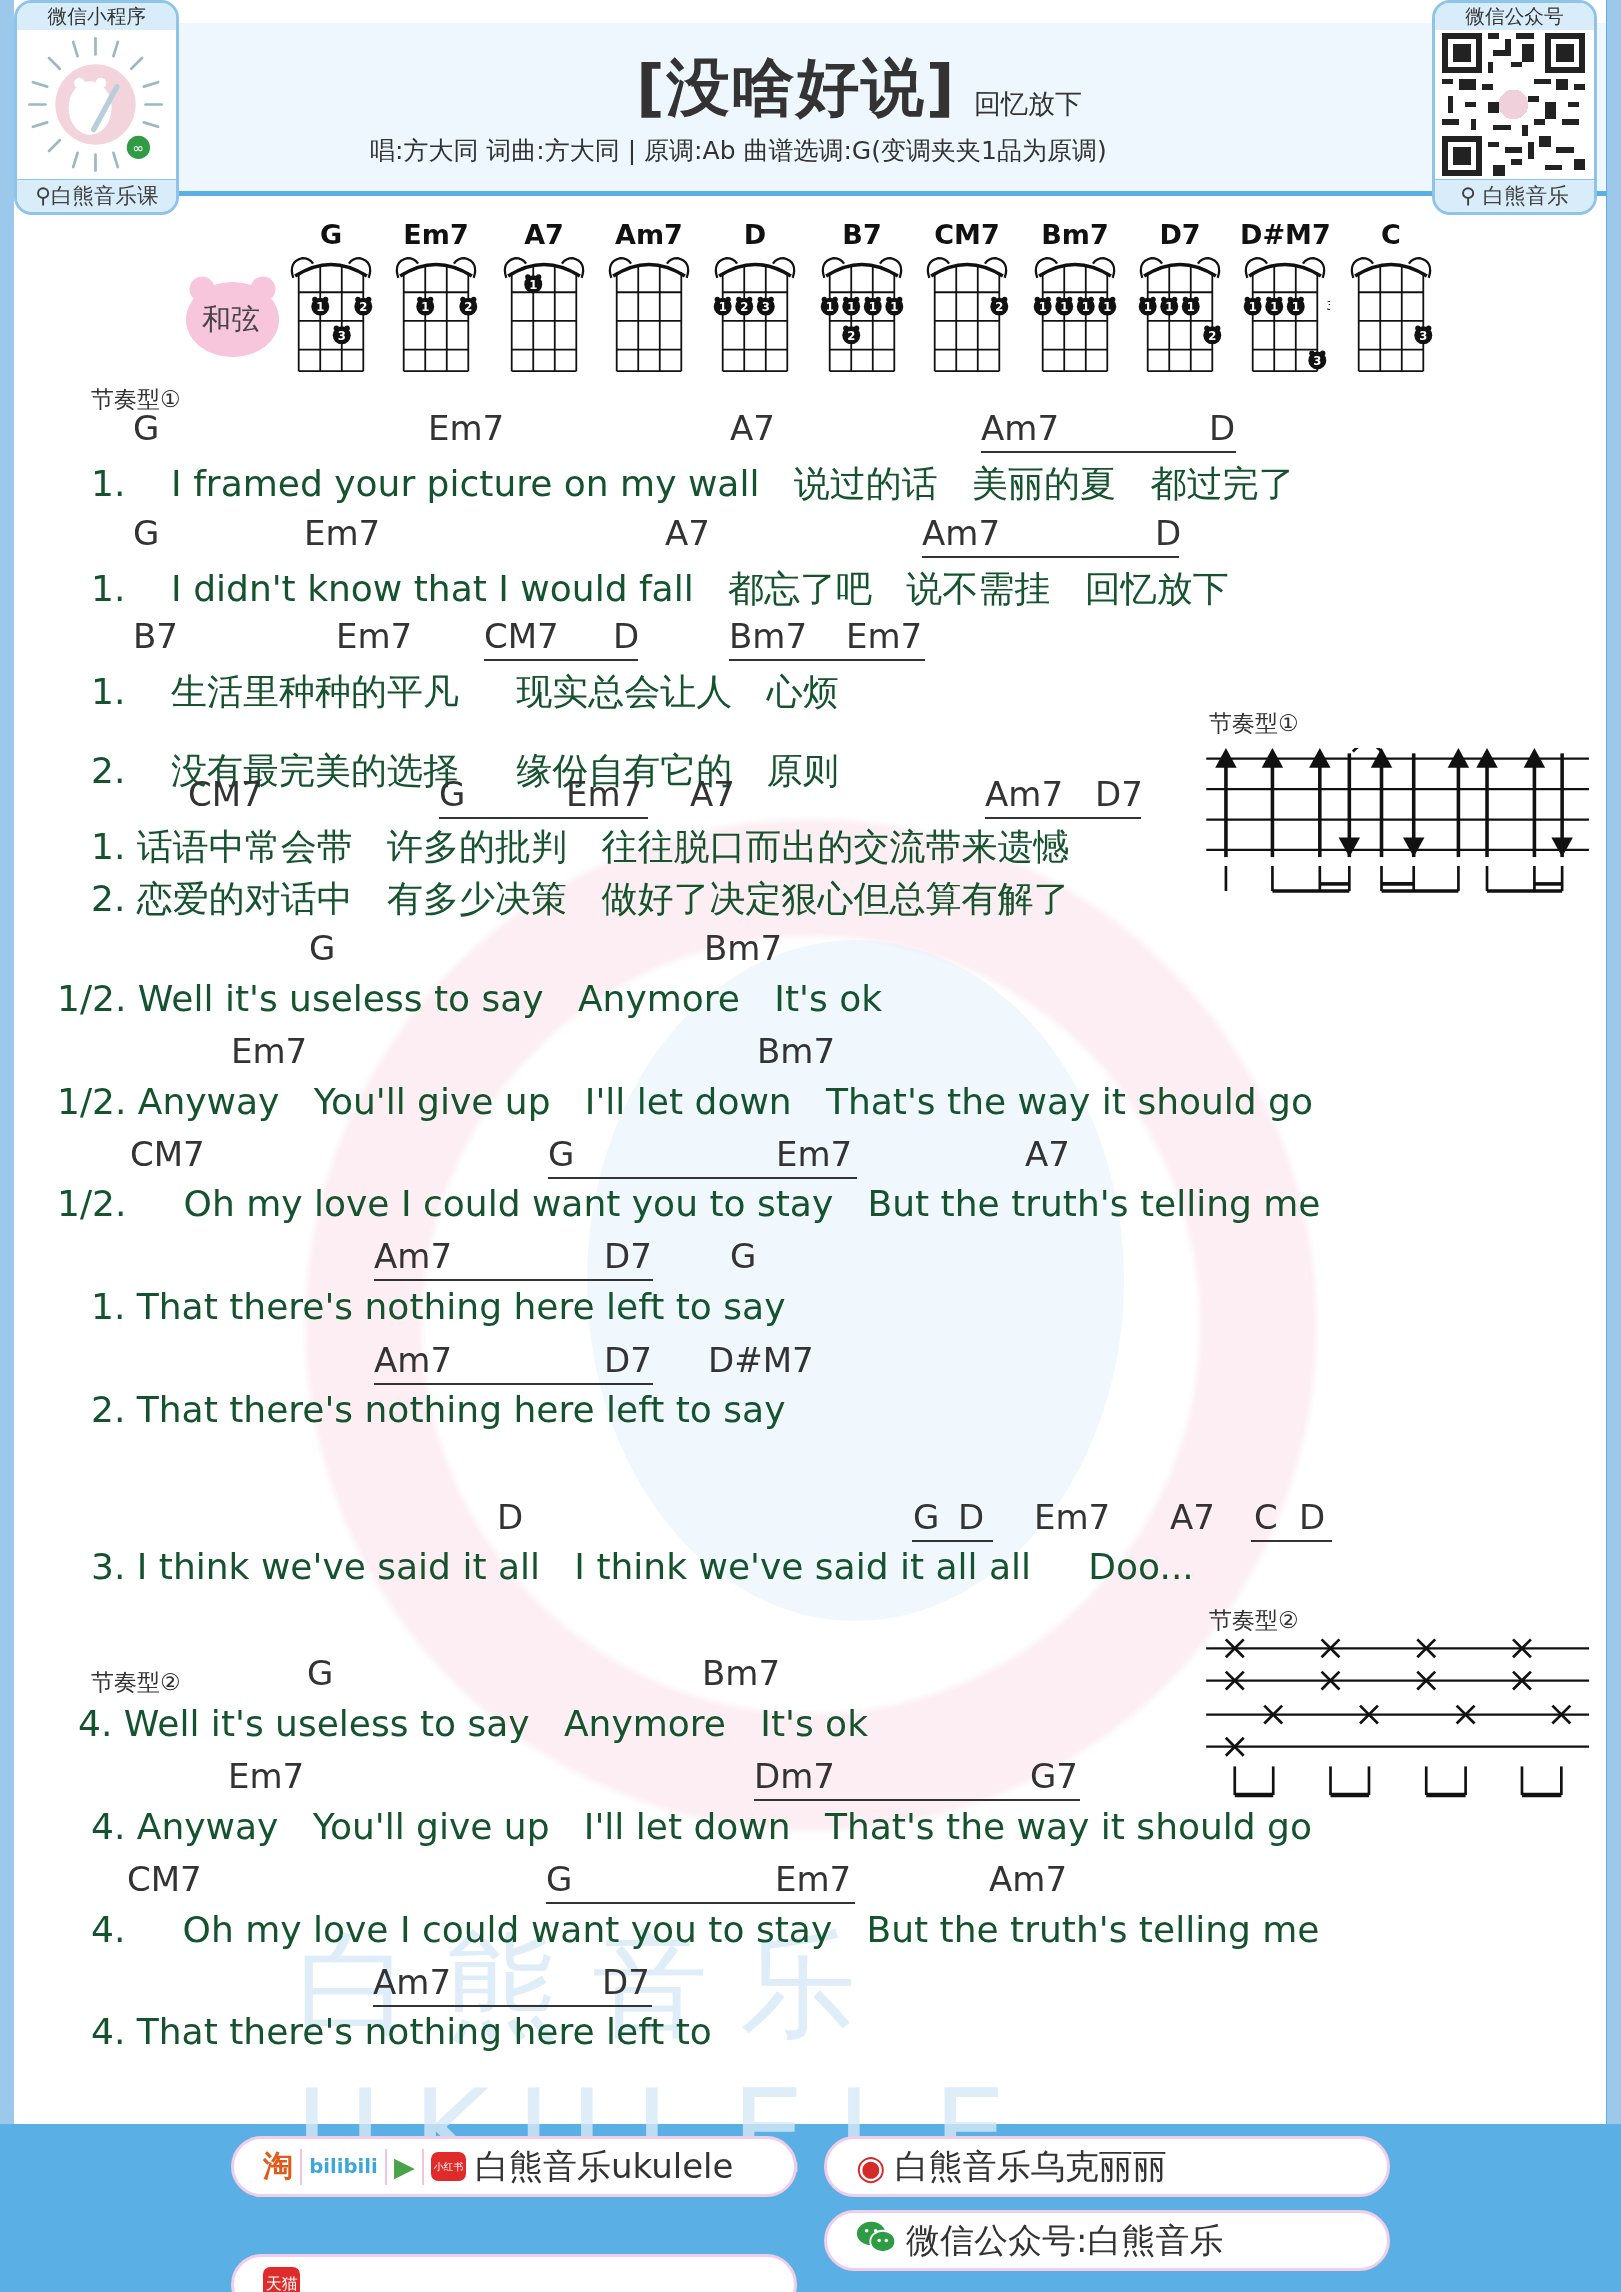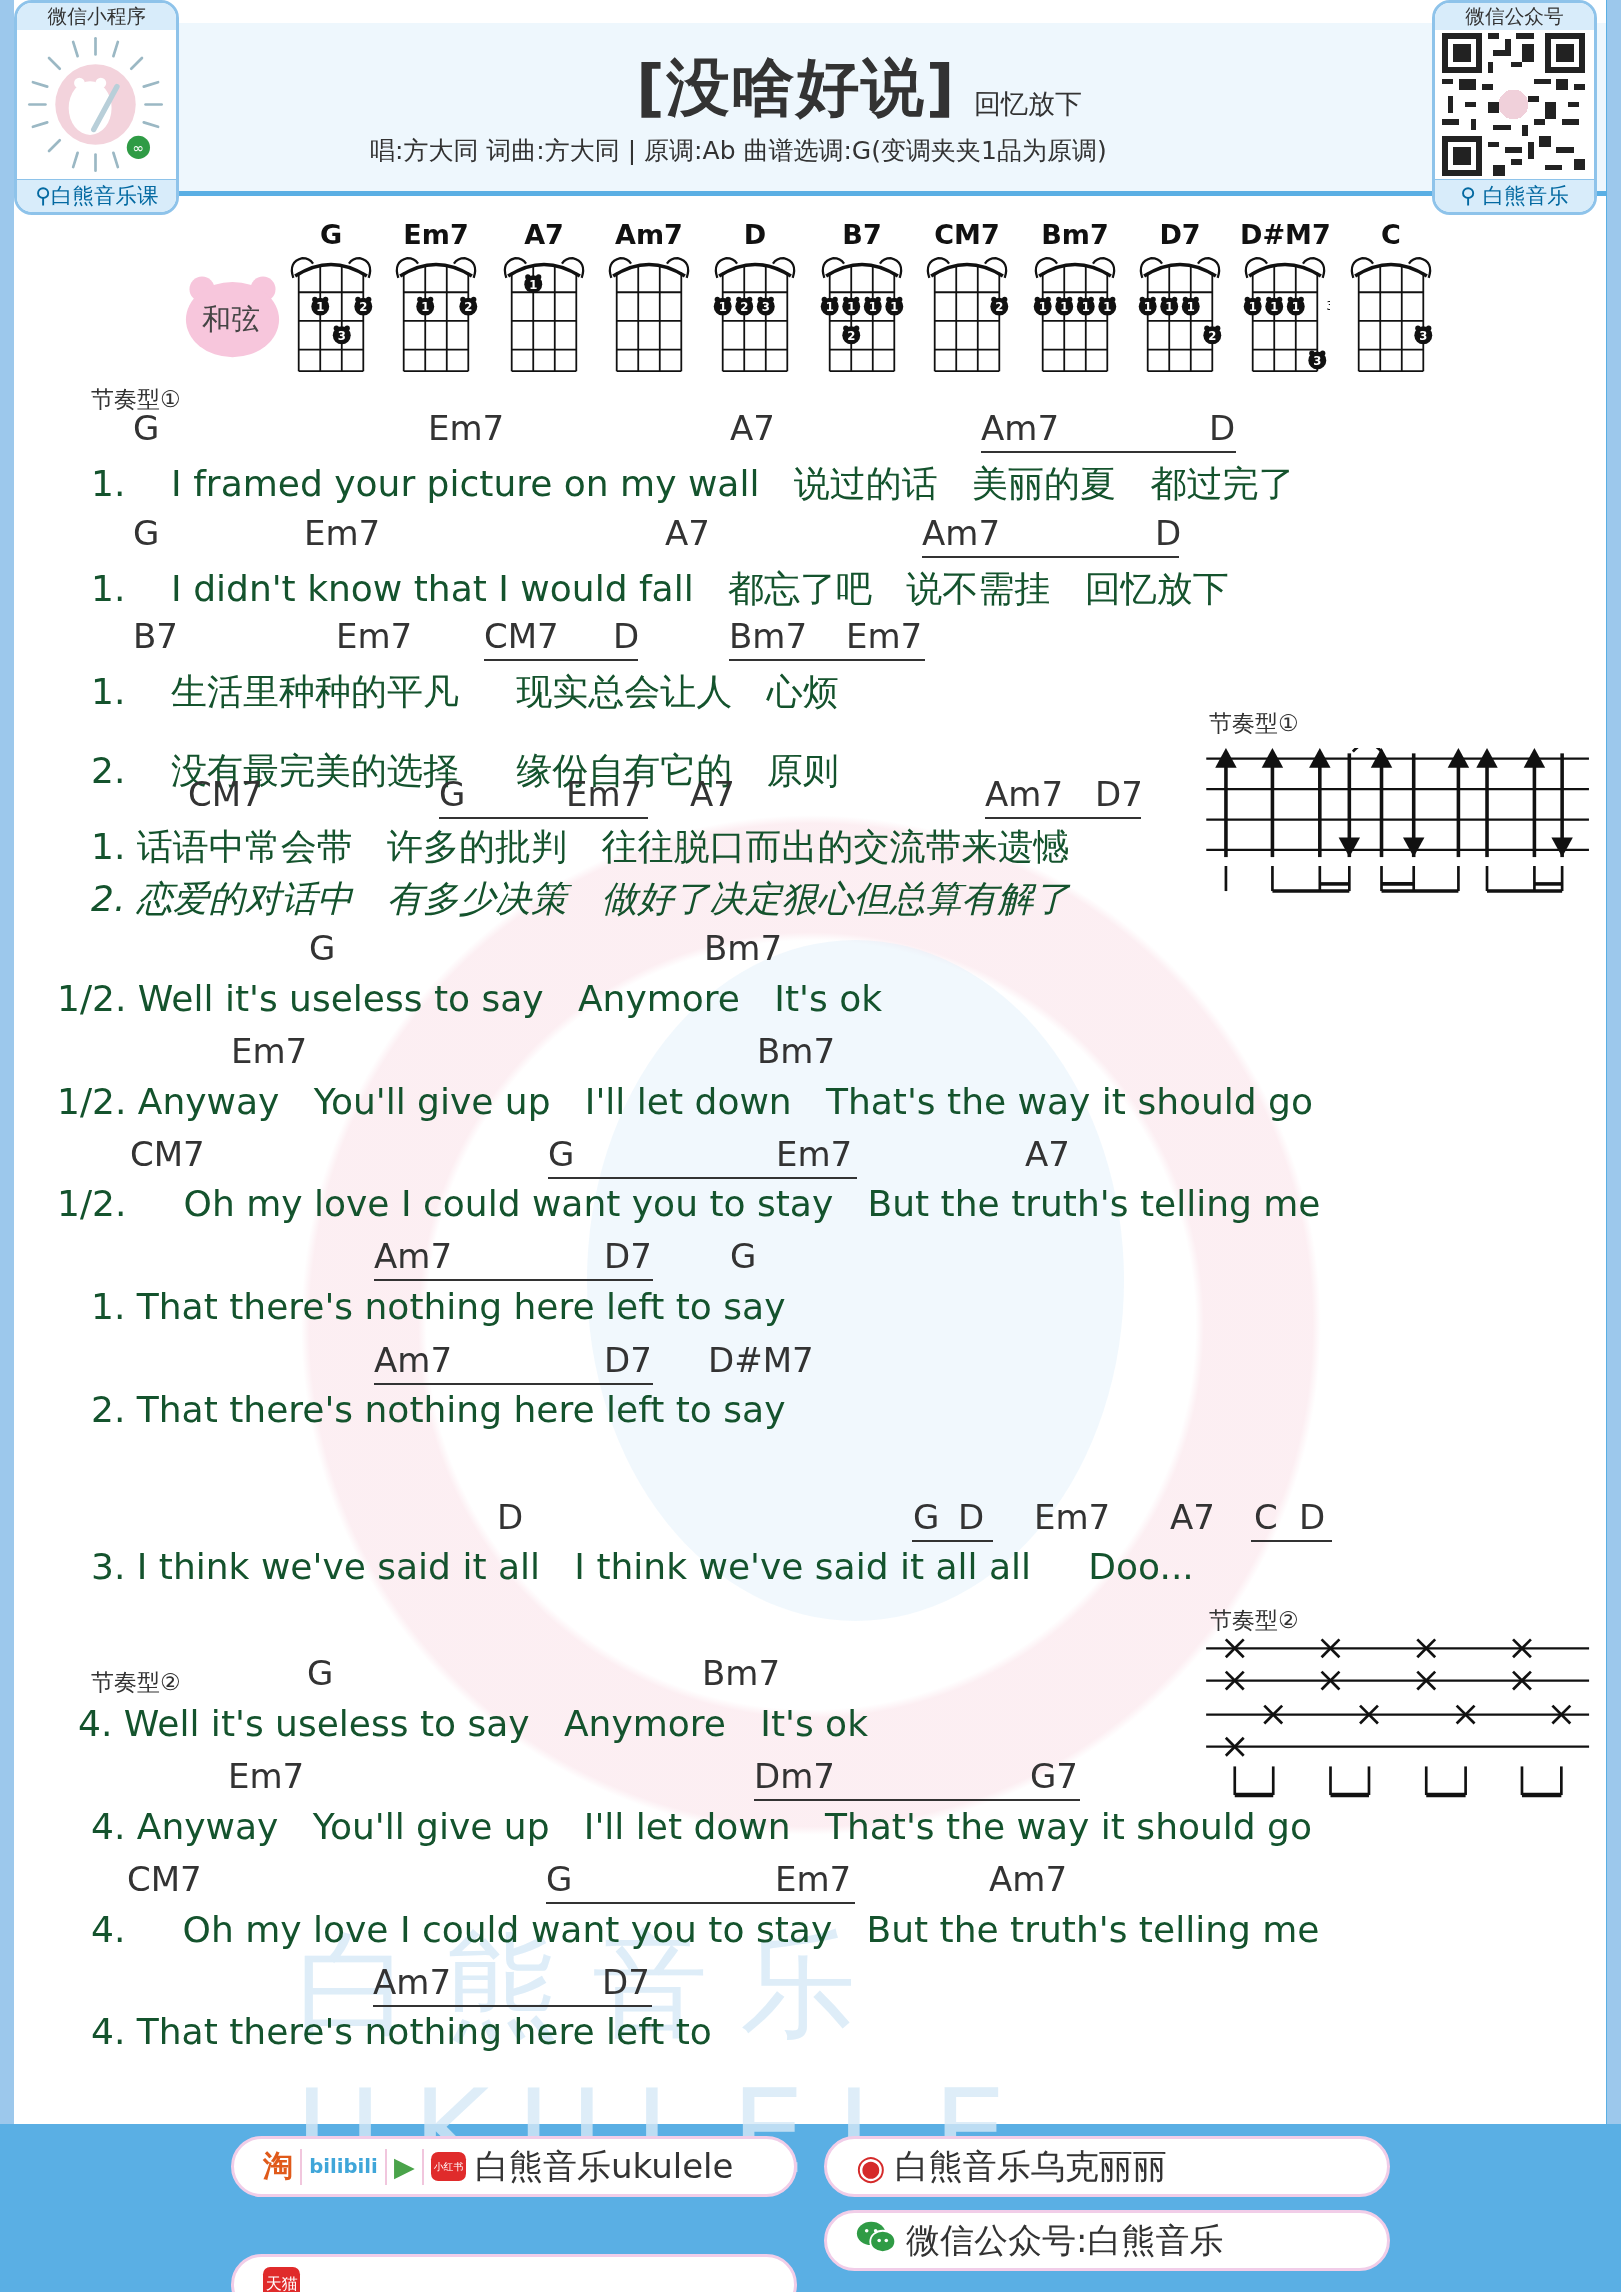--- a/index.html
+++ b/index.html
@@ -4,21 +4,21 @@
 <style>
   html,body{margin:0;padding:0;}
   body{width:1621px;height:2293px;position:relative;overflow:hidden;background:#5aafe4;font-family:"DejaVu Sans","Liberation Sans",sans-serif;color:#3a3a3a;}
   .sheet{position:absolute;left:14.3px;top:0;width:1592px;height:2124px;background:#fff;}
   .leftbar{position:absolute;left:0;top:0;width:14.3px;height:2124px;background:#9cc8ec;}
   .rightbar{position:absolute;right:0;top:0;width:14.3px;height:2124px;background:#9cc8ec;}
   .topband{position:absolute;left:0;top:0;width:1621px;height:23px;background:#5aafe4;}
   .header{position:absolute;left:14.3px;top:23px;width:1592px;height:168px;background:#eef7fd;border-bottom:5.4px solid #5aafe4;}
   .qrbox{position:absolute;top:0;width:165px;height:215px;background:#fff;border:3.6px solid #8ec3ea;border-radius:18px;box-sizing:border-box;overflow:hidden;}
   .qrbox .cap{height:27px;background:#d8ecfa;text-align:center;font-size:19.7px;line-height:27px;color:#333;}
-  .qrbox .foot{position:absolute;bottom:0;left:0;right:0;height:32px;background:#d8ecfa;text-align:center;font-size:21.5px;line-height:32px;color:#0369a1;border-top:1.8px solid #8ec3ea;}
+  .qrbox .foot{position:absolute;bottom:0;left:0;right:0;height:32px;background:#d8ecfa;text-align:center;font-size:21.5px;line-height:32px;color:#404040;border-top:1.8px solid #8ec3ea;}
   .qrbox .img{position:absolute;top:30px;left:7.2px;right:7.2px;bottom:36px;}
   .title{position:absolute;left:636px;top:45px;font-size:63px;font-weight:bold;color:#333;letter-spacing:1.8px;}
   .subtitle{position:absolute;left:974px;top:86px;font-size:27px;color:#333;}
   .meta{position:absolute;left:370px;top:134px;font-size:25px;color:#333;}
   .chords{position:absolute;left:179px;top:219px;}
   .chordlabel{position:absolute;left:184px;top:273px;width:97px;height:86px;}
   .chord{position:absolute;top:0;width:90px;text-align:center;}
   .chord .name{font-size:27px;font-weight:bold;color:#111;height:32px;line-height:32px;}
   .line{position:absolute;font-size:36px;color:#14532d;white-space:pre;text-align:right;}
   .chordline{position:absolute;font-size:34px;color:#333;white-space:pre;}
@@ -529,21 +529,21 @@
     <div class="line" style="left: 91px; top: 720px; margin-top: 27px;">2.    没有最完美的选择     缘份自有它的   原则</div>
     <div class="chordline" style="left: 188px; top: 774px;">CM7</div>
     <div class="chordline" style="left: 439px; top: 774px;">G</div>
     <div class="chordline" style="left: 566px; top: 774px;">Em7</div>
     <div class="chordline" style="left: 690px; top: 774px;">A7</div>
     <div class="chordline" style="left: 985px; top: 774px;">Am7</div>
     <div class="chordline" style="left: 1095px; top: 774px;">D7</div>
     <div class="ul" style="left: 439px; width: 209px; top: 817px;"></div>
     <div class="ul" style="left: 985px; width: 156px; top: 817px;"></div>
     <div class="line" style="left: 91px; top: 823px;">1. 话语中常会带   许多的批判   往往脱口而出的交流带来遗憾</div>
-    <div class="line" style="left: 91px; top: 875px; font-style: italic;">2. 恋爱的对话中   有多少决策   做好了决定狠心但总算有解了</div>
+    <div class="line" style="left: 91px; top: 875px;">2. 恋爱的对话中   有多少决策   做好了决定狠心但总算有解了</div>
     <div class="chordline" style="left: 309px; top: 928px;">G</div>
     <div class="chordline" style="left: 704px; top: 928px;">Bm7</div>
     <div class="line" style="left: 57px; top: 978px;">1/2. Well it's useless to say   Anymore   It's ok</div>
     <div class="chordline" style="left: 231px; top: 1031px;">Em7</div>
     <div class="chordline" style="left: 757px; top: 1031px;">Bm7</div>
     <div class="line" style="left: 57px; top: 1081px;">1/2. Anyway   You'll give up   I'll let down   That's the way it should go</div>
     <div class="chordline" style="left: 130px; top: 1134px;">CM7</div>
     <div class="chordline" style="left: 548px; top: 1134px;">G</div>
     <div class="chordline" style="left: 776px; top: 1134px;">Em7</div>
     <div class="chordline" style="left: 1025px; top: 1134px;">A7</div>

